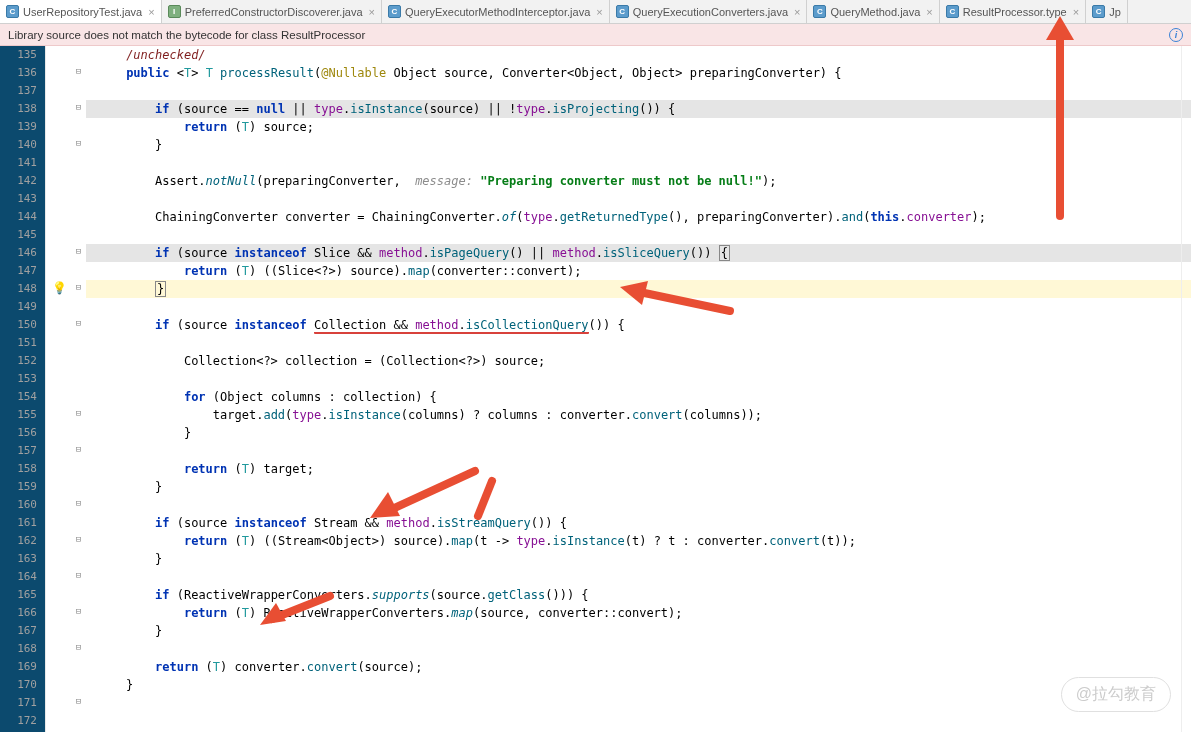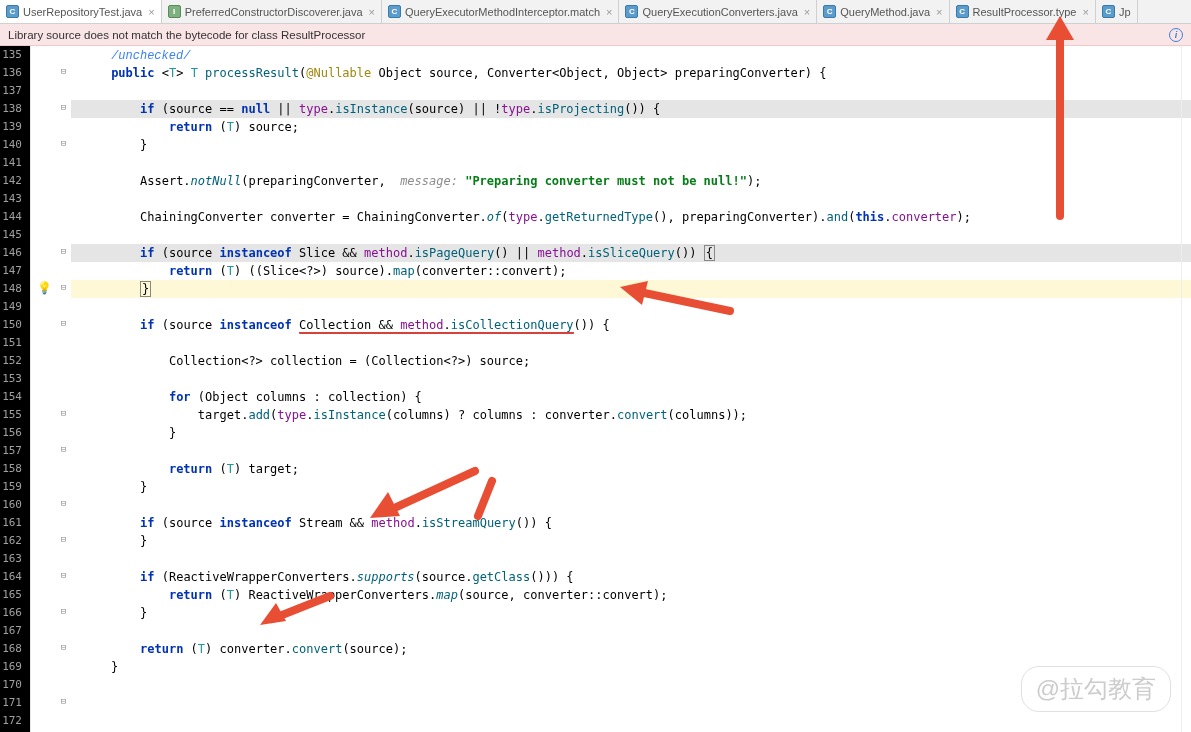--- a/index.html
+++ b/index.html
@@ -10,70 +10,70 @@
 .tab.active { background:#fff; }
 .tab-icon { width:13px; height:13px; border-radius:2px; background:#5c9ccc; display:inline-flex; align-items:center; justify-content:center; color:#fff; font-size:8px; font-weight:bold; border:1px solid #3a7aa8; }
 .tab-icon.c { background:#5c9ccc; }
 .tab-icon.i { background:#7fb07f; border-color:#5a8a5a; }
 .tab-close { color:#999; font-size:11px; margin-left:2px; }
 
 .warning-bar { height:22px; background:#f9e5e6; border-bottom:1px solid #eec9ca; display:flex; align-items:center; padding:0 8px; font-family:"Helvetica Neue",Arial,sans-serif; font-size:11.5px; color:#333; justify-content:space-between; }
 .warning-icon { width:14px; height:14px; border:1.5px solid #3b82d6; border-radius:50%; display:inline-flex; align-items:center; justify-content:center; color:#3b82d6; font-size:9px; font-weight:bold; font-style:italic; }
 
 .editor { display:flex; height:calc(732px - 46px); position:relative; }
-.gutter { width:31px; background:#000000; border-right:1px solid #e8e8e8; text-align:right; padding-right:8px; }
+.gutter { width:46px; background:#0c4a6e; border-right:1px solid #e8e8e8; text-align:right; padding-right:8px; }
 .gutter-line { height:18px; line-height:18px; color:#a0a0a0; font-size:11px; position:relative; }
 .bp { position:absolute; right:-26px; top:3px; width:12px; height:12px; background:#db5860; border-radius:50%; }
 .margin { width:40px; background:#fff; position:relative; }
 .margin-line { height:18px; position:relative; }
 .fold { position:absolute; right:3px; top:3px; width:9px; height:9px; color:#888; font-size:9px; line-height:9px; text-align:center; }
 .bulb { position:absolute; left:6px; top:1px; font-size:12px; }
 
 .code { flex:1; background:#fff; position:relative; }
 .code-line { height:18px; line-height:18px; white-space:pre; padding-left:4px; position:relative; }
 .hl-pink { background:#e5e5e5; }
 .hl-yellow { background:#fff8d6; }
 
 .kw { color:#0033b3; font-weight:bold; }
 .type { color:#20999d; }
 .ann { color:#9e880d; }
 .str { color:#067d17; font-weight:bold; }
-.com { color:#3b82f6; font-style:italic;font-family:Liberation Mono, monospace; }
+.com { color:#7f1d1d; font-style:italic; }
 .fld { color:#871094; }
 .mth { color:#00627a; }
 .mthi { font-style:italic; color:#00627a;text-align:right; }
 .param { color:#8c8c8c; font-style:italic; }
 .underline-red { border-bottom:2px solid #d8413b; border-radius:1px; }
 .box { border:1px solid #888; padding:0 1px; }
 
 .arrow { position:absolute; pointer-events:none; }
 .arrow svg { overflow:visible; }
 .arrow-fill { fill:#e84e33; }
 .arrow-stroke { stroke:#e84e33; stroke-width:8; stroke-linecap:round; }
 
-.watermark { position:absolute; right:20px; bottom:20px; color:#ccc; font-family:"Helvetica Neue",Arial,sans-serif; font-size:24px; border:1px solid #e0e0e0; border-radius:18px; padding:6px 14px; }
+.watermark { position:absolute; right:20px; bottom:20px; color:#ccc; font-family:"Helvetica Neue",Arial,sans-serif; font-size:16px; border:1px solid #e0e0e0; border-radius:18px; padding:6px 14px; }
 .minimap { position:absolute; right:0; top:0; width:10px; height:100%; border-left:1px solid #eee; }
 </style>
 </head>
 <body>
 
 <div class="tabs">
   <div class="tab active">
       <span class="tab-icon c">C</span>
       <span>UserRepositoryTest.java</span>
       <span class="tab-close">×</span>
     </div>
   <div class="tab">
       <span class="tab-icon i">I</span>
       <span>PreferredConstructorDiscoverer.java</span>
       <span class="tab-close">×</span>
     </div>
   <div class="tab">
       <span class="tab-icon c">C</span>
-      <span>QueryExecutorMethodInterceptor.match</span>
+      <span>QueryExecutorMethodInterceptor.java</span>
       <span class="tab-close">×</span>
     </div>
   <div class="tab">
       <span class="tab-icon c">C</span>
       <span>QueryExecutionConverters.java</span>
       <span class="tab-close">×</span>
     </div>
   <div class="tab">
       <span class="tab-icon c">C</span>
       <span>QueryMethod.java</span>
@@ -227,20 +227,21 @@
 <div class="code-line">             <span>Collection</span>&lt;?&gt; <span>collection</span> = (<span>Collection</span>&lt;?&gt;) <span>source</span>;</div>
 <div class="code-line"></div>
 <div class="code-line">             <span class="kw">for</span> (<span>Object</span> <span>columns</span> : <span>collection</span>) {</div>
 <div class="code-line">                 <span>target</span>.<span class="mth">add</span>(<span class="fld">type</span>.<span class="mth">isInstance</span>(<span>columns</span>) ? <span>columns</span> : <span>converter</span>.<span class="mth">convert</span>(<span>columns</span>));</div>
 <div class="code-line">             }</div>
 <div class="code-line"></div>
 <div class="code-line">             <span class="kw">return</span> (<span class="type">T</span>) <span>target</span>;</div>
 <div class="code-line">         }</div>
 <div class="code-line"></div>
 <div class="code-line">         <span class="kw">if</span> (<span>source</span> <span class="kw">instanceof</span> <span>Stream</span> &amp;&amp; <span class="fld">method</span>.<span class="mth">isStreamQuery</span>()) {</div>
+<div class="code-line">             <span class="kw">return</span> (<span class="type">T</span>) ((<span>Stream</span>&lt;<span>Object</span>&gt;) <span>source</span>).<span class="mth">map</span>(<span>t</span> -&gt; <span class="fld">type</span>.<span class="mth">isInstance</span>(t) ? t : <span>converter</span>.<span class="mth">convert</span>(t));</div>
 <div class="code-line">         }</div>
 <div class="code-line"></div>
 <div class="code-line">         <span class="kw">if</span> (<span>ReactiveWrapperConverters</span>.<span class="mthi">supports</span>(<span>source</span>.<span class="mth">getClass</span>())) {</div>
 <div class="code-line">             <span class="kw">return</span> (<span class="type">T</span>) <span>ReactiveWrapperConverters</span>.<span class="mthi">map</span>(<span>source</span>, <span>converter</span>::<span>convert</span>);</div>
 <div class="code-line">         }</div>
 <div class="code-line"></div>
 <div class="code-line">         <span class="kw">return</span> (<span class="type">T</span>) <span>converter</span>.<span class="mth">convert</span>(<span>source</span>);</div>
 <div class="code-line">     }</div>
 <div class="code-line"></div>
 

